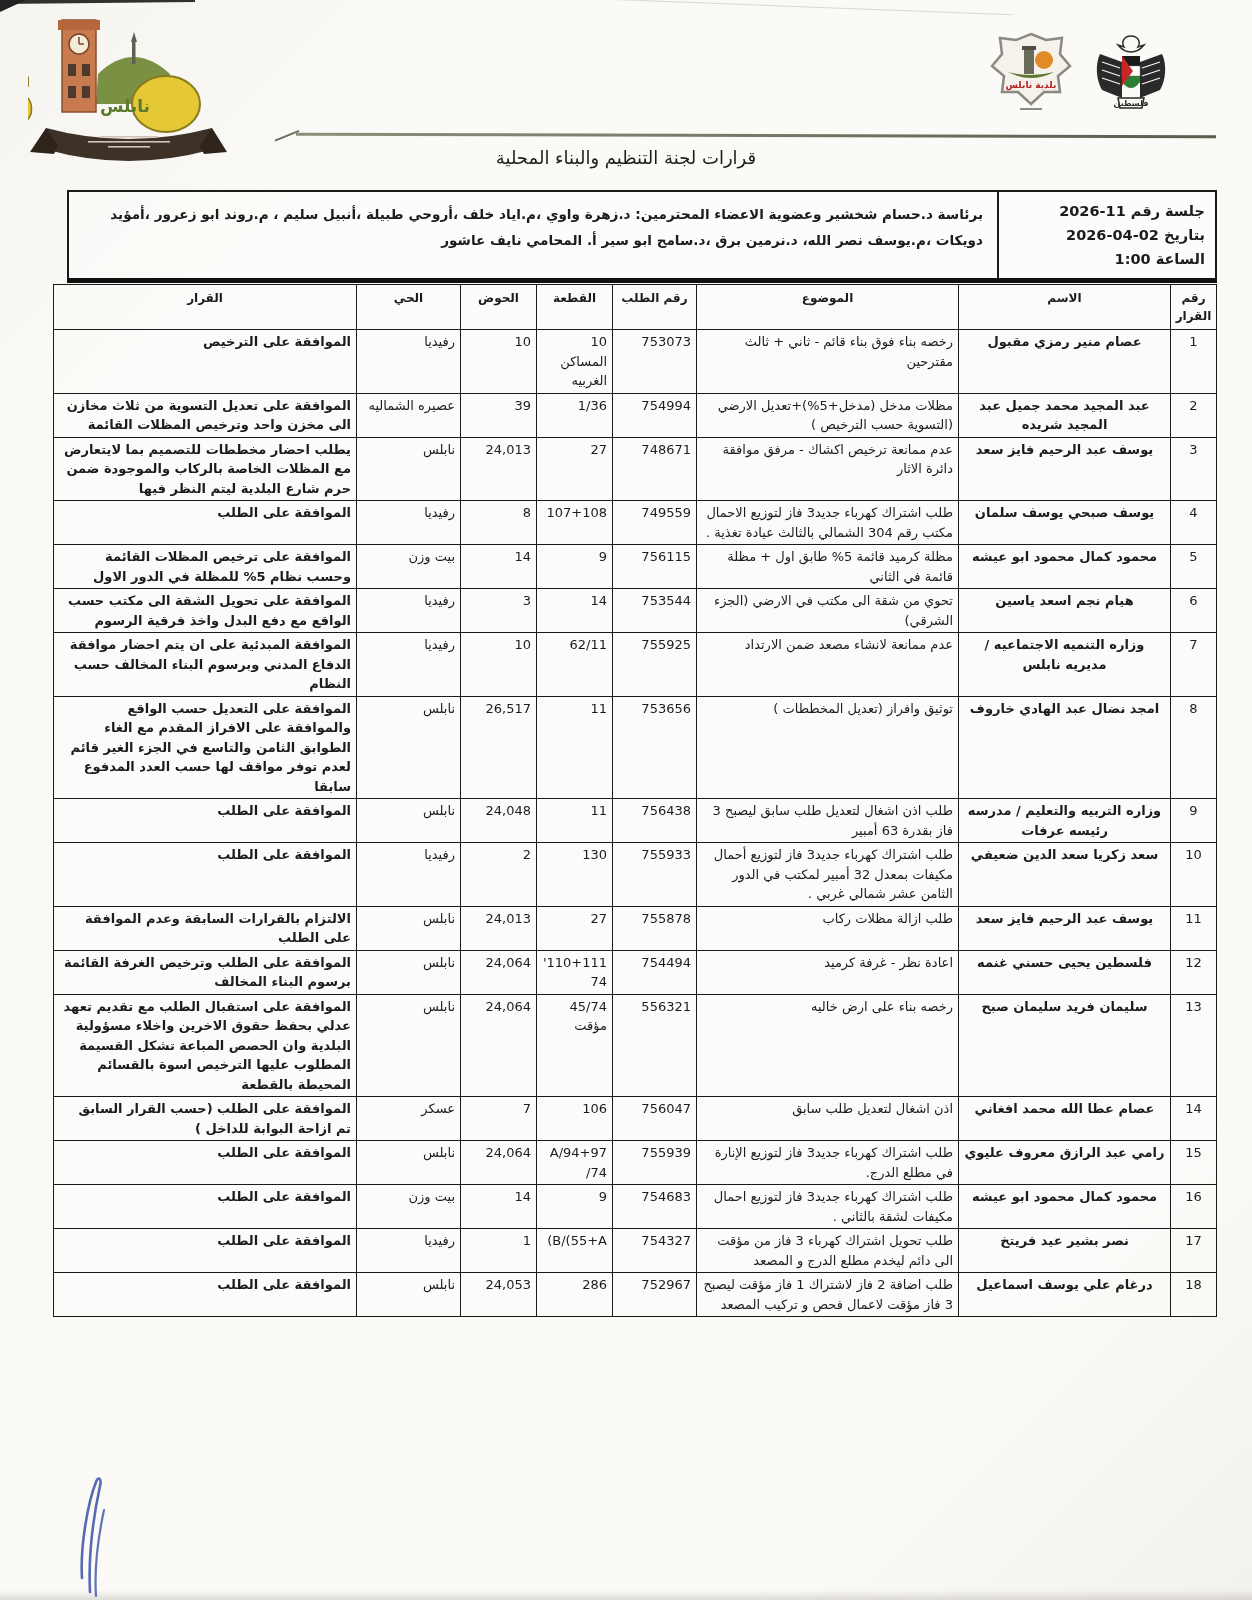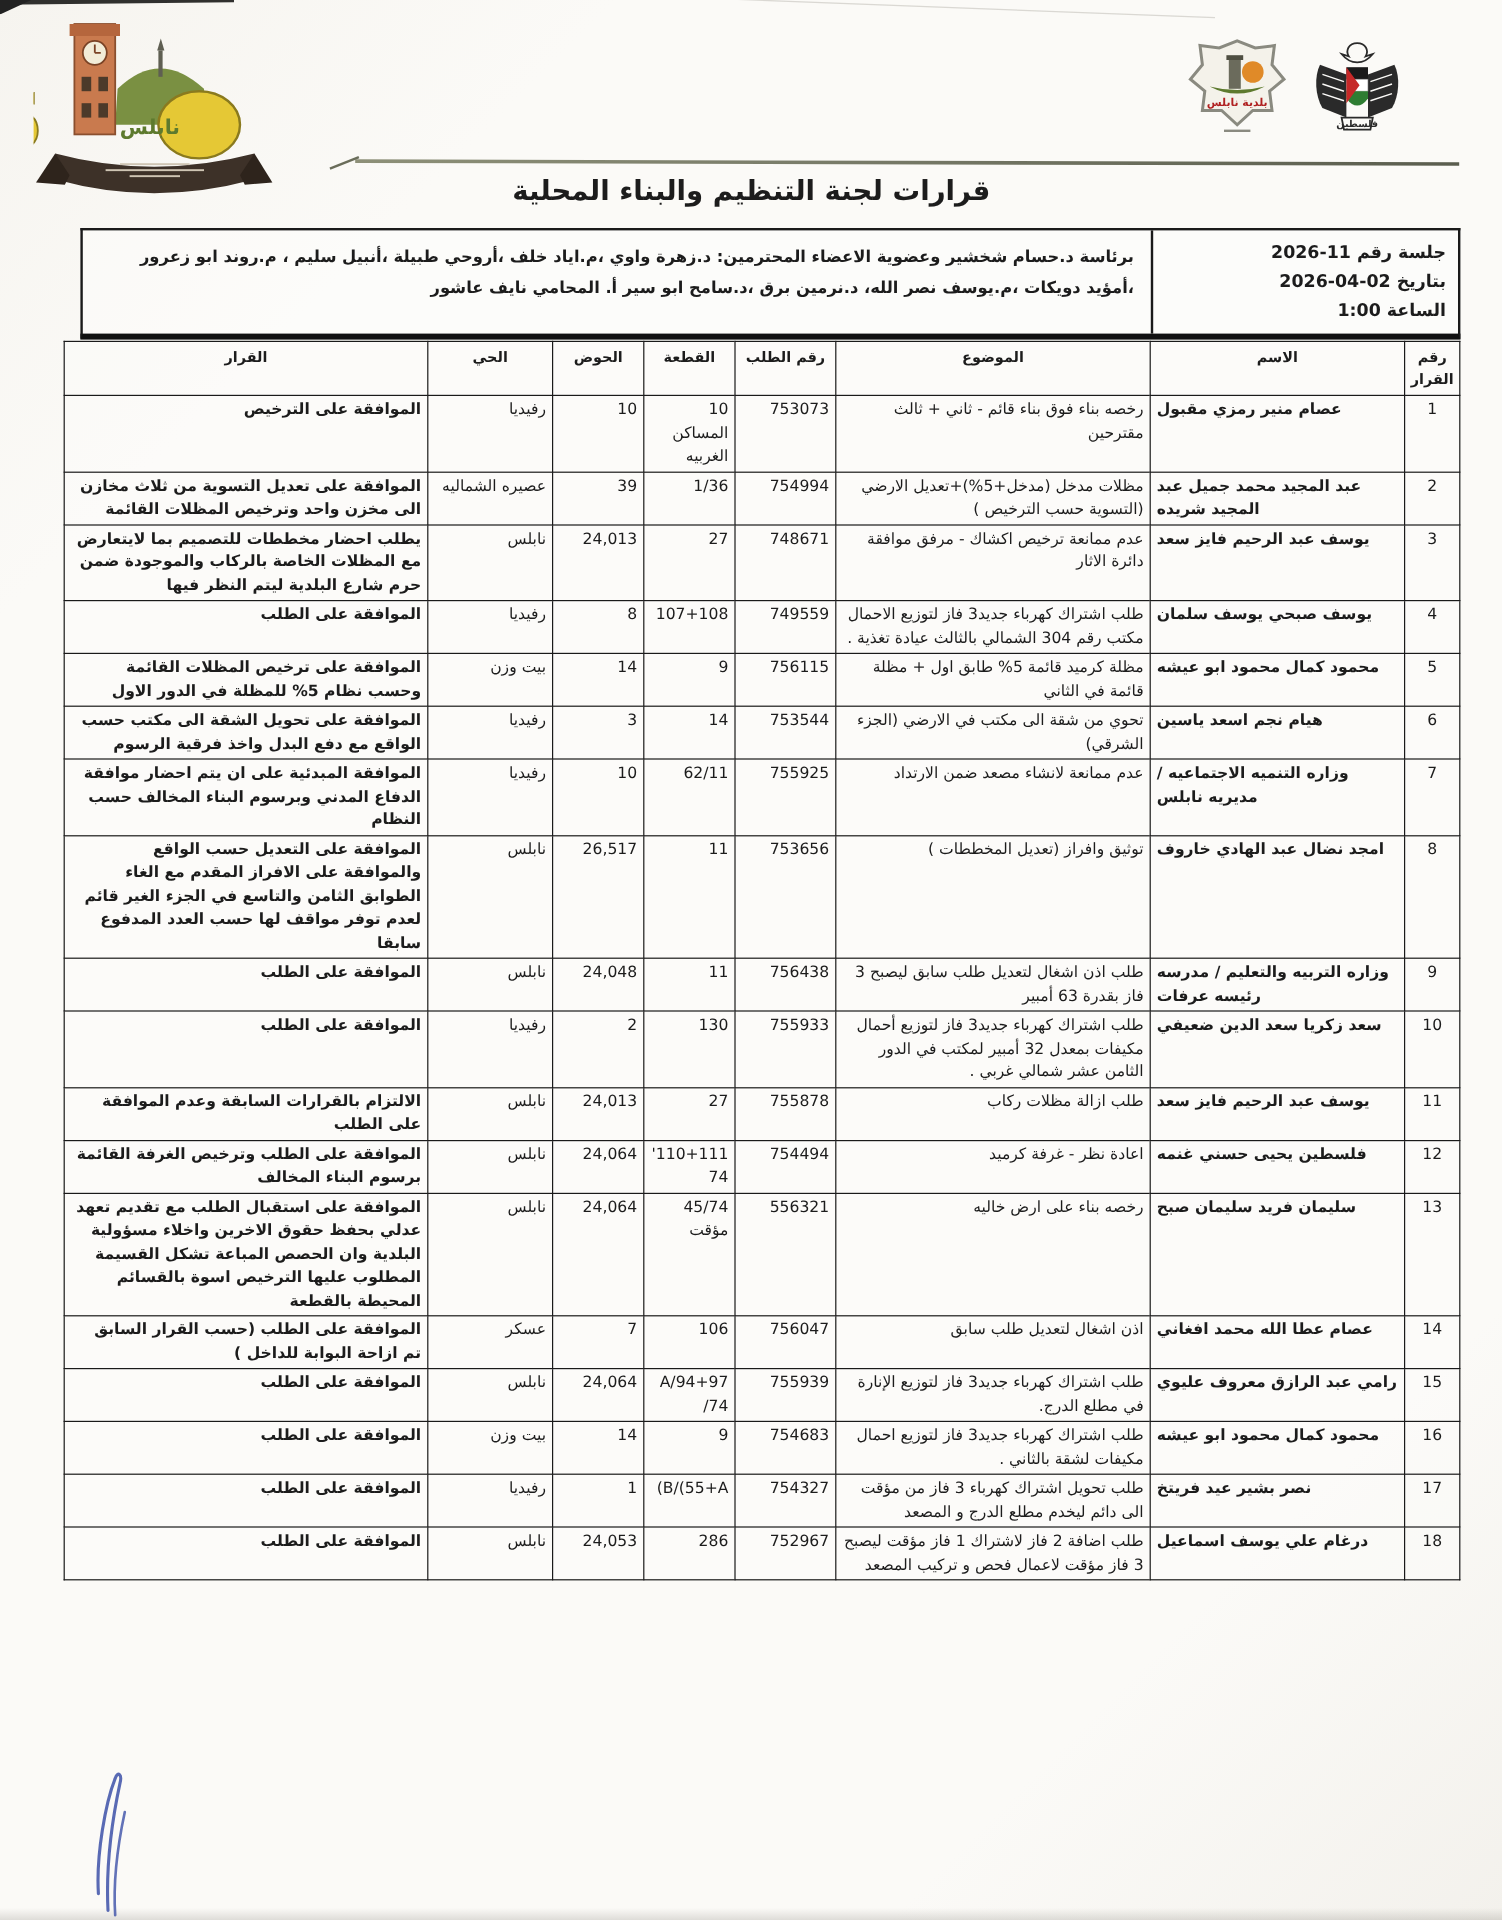--- a/index.html
+++ b/index.html
@@ -21,34 +21,34 @@
 
   
   .header{position:absolute;top:0;right:0;left:0;height:186px;}
   .anniv-logo{position:absolute;top:12px;left:28px;width:200px;height:165px;}
   .brand{position:absolute;top:88px;right:96px;white-space:nowrap;font-weight:bold;font-size:22px;letter-spacing:.2px;}
   .brand .ar{font-size:24px;}
   .emblems{position:absolute;top:32px;right:78px;display:flex;gap:14px;direction:ltr;}
   .rule{position:absolute;top:134px;right:36px;width:920px;height:3px;
     background:linear-gradient(to left,#5a5d4e,#7a7d6a 60%,#8d9078);transform:rotate(.15deg);}
   .rule:after{content:"";position:absolute;left:-22px;top:2px;width:26px;height:2px;background:#6a6d5a;transform:rotate(-22deg);}
-  .doc-title{position:absolute;top:147px;right:0;left:0;text-align:center;font-size:23px;font-weight:bold;}
+  .doc-title{position:absolute;top:147px;right:0;left:0;text-align:center;font-size:18px;font-weight:normal;}
 
   
   .info-box{position:absolute;top:190px;right:35px;width:1150px;min-height:86px;
     border:2px solid #1a1a1a;border-bottom:5px solid #111;display:flex;box-sizing:border-box;background:rgba(255,255,255,.35);}
-  .session-cell{width:256px;box-sizing:border-box;border-left:2px solid #1a1a1a;padding:8px 10px 6px;font-weight:bold;font-size:14.5px;line-height:1.65;}
+  .session-cell{width:218px;box-sizing:border-box;border-left:2px solid #1a1a1a;padding:8px 10px 6px;font-weight:bold;font-size:14.5px;line-height:1.65;}
   .members-cell{flex:1;padding:10px 14px 8px;font-weight:bold;font-size:13.6px;line-height:1.9;text-align:right;margin-left:27px;}
 
   
   table.decisions{position:absolute;top:284px;right:35px;width:1163px;border-collapse:collapse;table-layout:fixed;background:rgba(255,255,255,.25);}
   table.decisions th,table.decisions td{border:1.6px solid #1a1a1a;vertical-align:top;padding:2px 5px;font-size:13px;line-height:1.5;overflow:hidden;}
   table.decisions th{font-weight:bold;text-align:center;font-size:12px;padding:4px 2px;height:22px;}
   td.c-num{text-align:center;font-size:13.5px;}
-  td.c-name{font-weight:bold;text-align:left;font-size:13.5px;}
+  td.c-name{font-weight:bold;text-align:center;font-size:13.5px;}
   td.c-subject{text-align:right;}
   td.c-request_no,td.c-plot,td.c-basin{direction:ltr;text-align:right;white-space:pre-line;}
   td.c-district{text-align:right;font-size:12.5px;}
   td.c-decision{font-weight:bold;text-align:right;font-size:13.5px;}
   col.w-num{width:46px;}col.w-name{width:212px;}col.w-subject{width:262px;}
   col.w-request{width:84px;}col.w-plot{width:76px;}col.w-basin{width:76px;}
   col.w-district{width:104px;}col.w-decision{width:303px;}
 
   
   .seal-box,.eagle-box{width:86px;text-align:center;}

